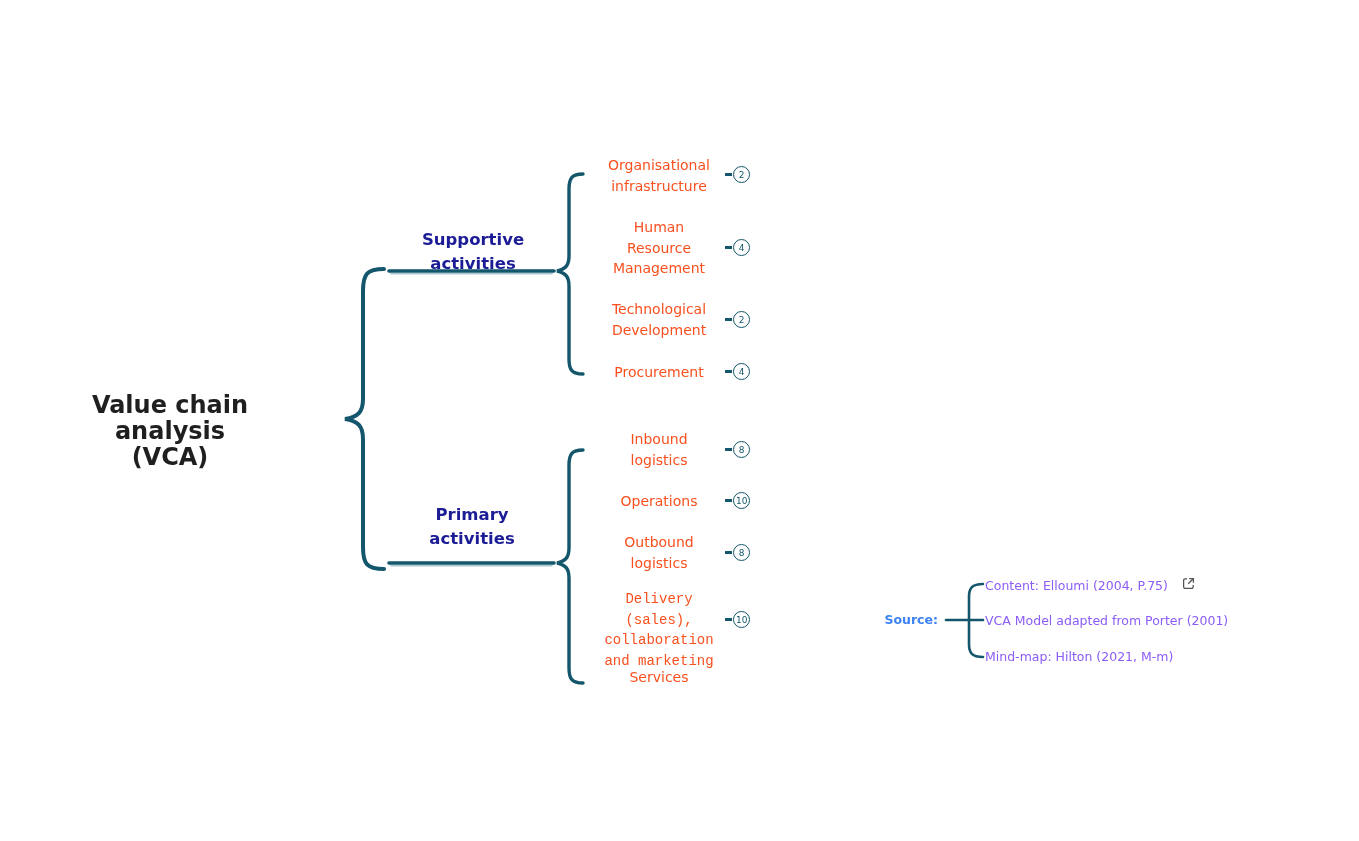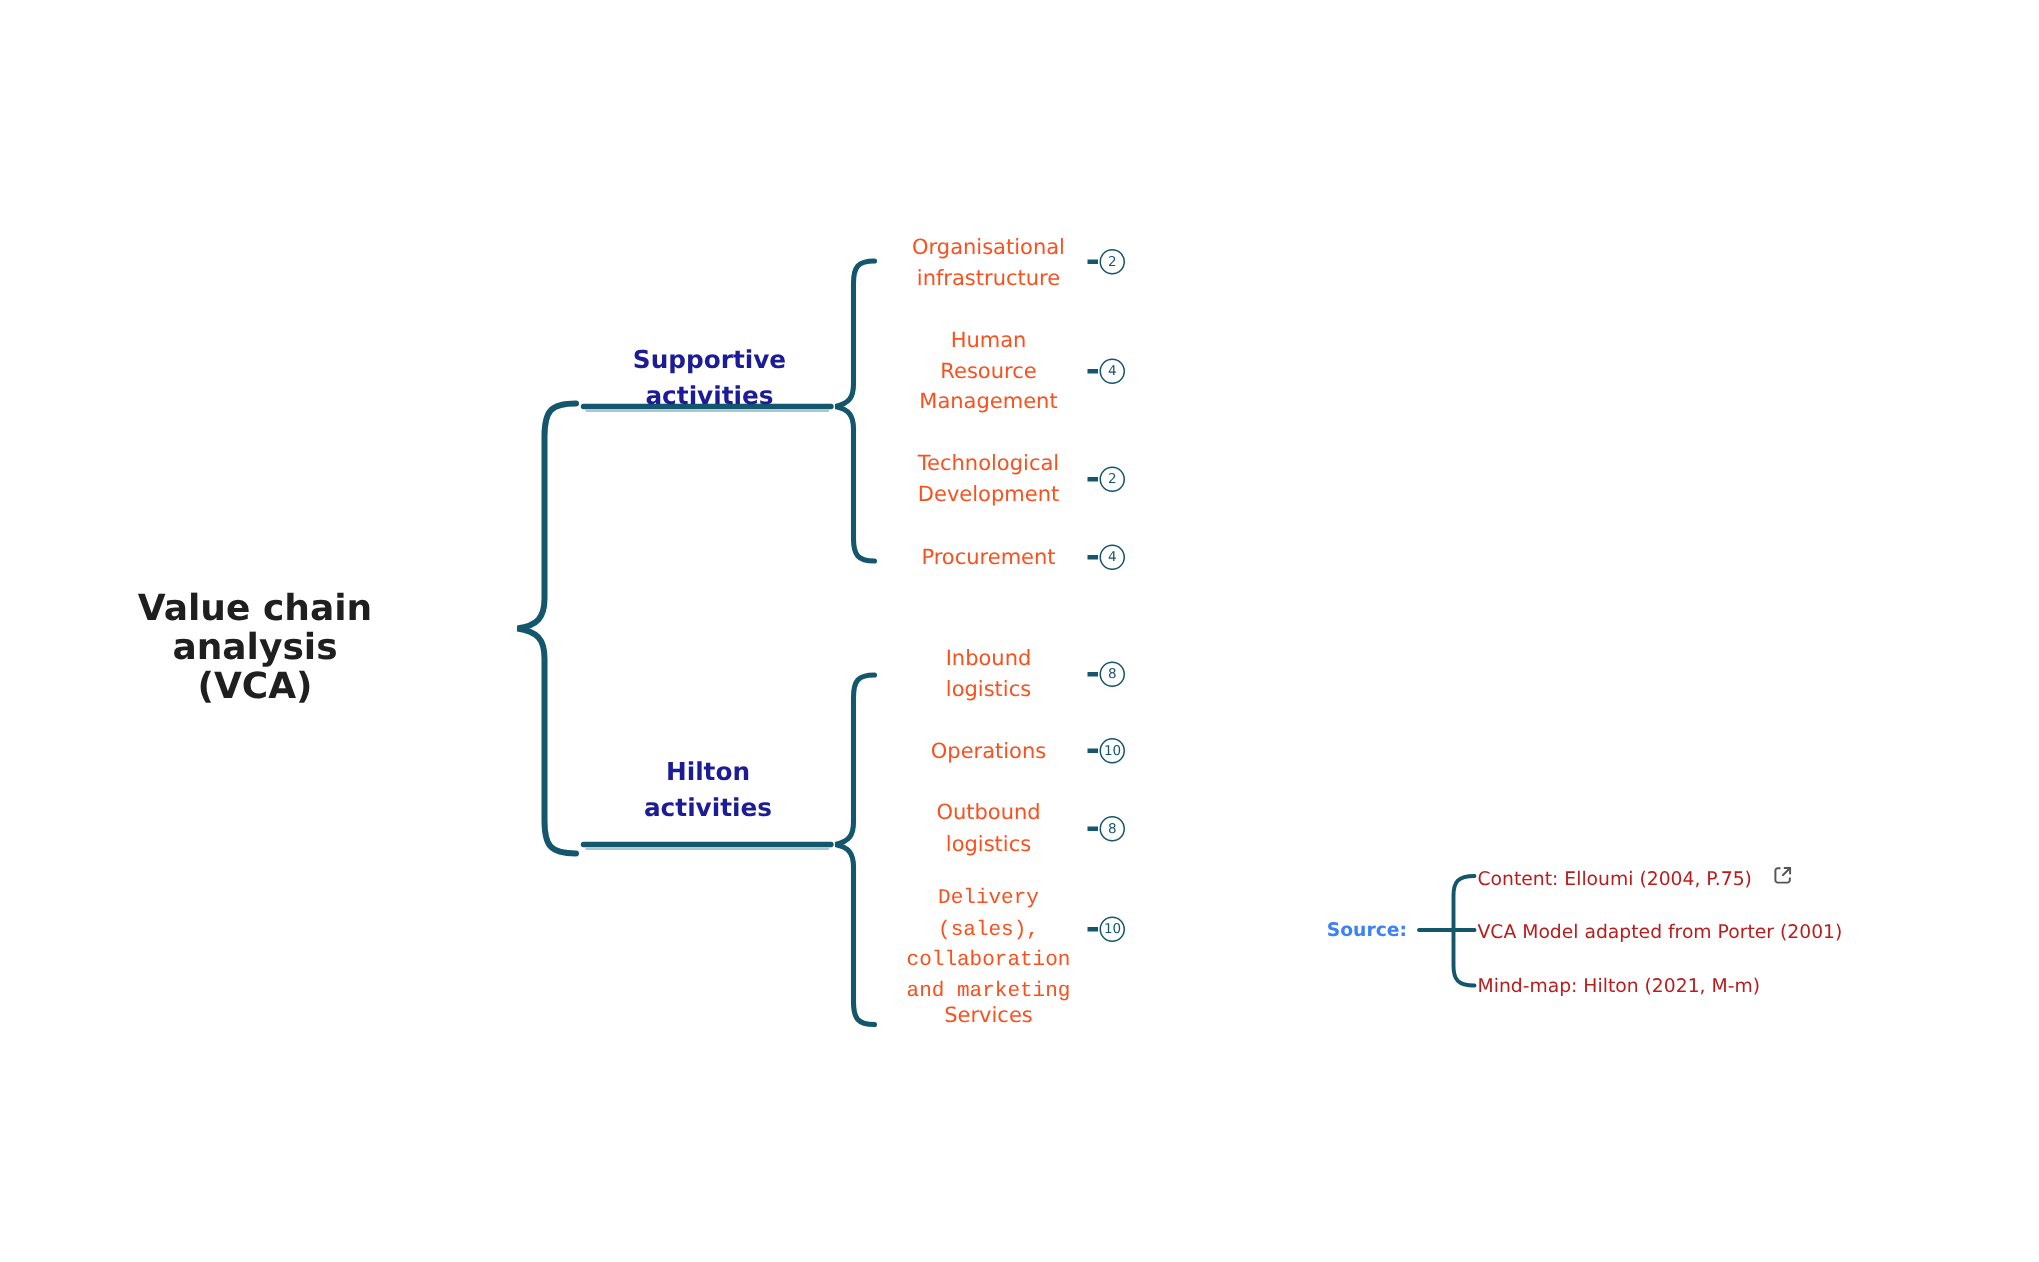--- a/index.html
+++ b/index.html
@@ -57,21 +57,21 @@
     border: 1.5px solid #14566b; border-radius: 10px; background: #ffffff;
     display: flex; align-items: center; justify-content: center;
     font-size: 9px; color: #14566b; padding: 0 2px;
   }
   .source-label {
     position: absolute; left: 848px; top: 612px; width: 90px; z-index: 2;
     text-align: right; font-size: 12.5px; font-weight: bold; color: #3b82f6;
   }
   .source-item {
     position: absolute; left: 985px; z-index: 2;
-    font-size: 12.5px; color: #b91c1c; white-space: nowrap;
+    font-size: 12.5px; color: #8b5cf6; white-space: nowrap;
     display: flex; align-items: center;
   }
   .source-item-1 { top: 577px; }
   .source-item-2 { top: 613px; }
   .source-item-3 { top: 649px; }
   .ext-link-icon { margin-left: 14px; display: inline-block; }
 </style>
 </head>
 <body>
 
@@ -95,21 +95,21 @@
       <path d="M946 620 L983 620" stroke-width="2.6"></path>
       <path d="M983 584 C972 584 969 588 969 597 L969 644 C969 653 972 657 983 657" stroke-width="2.6"></path>
     </g>
   </svg>
 
   <div class="node root-node">Value chain
 analysis (VCA)</div>
 
   <div class="node branch-node branch-supportive">Supportive
 activities</div>
-  <div class="node branch-node branch-primary">Hilton
+  <div class="node branch-node branch-primary">Primary
 activities</div>
 
   <div class="node child-node child-1">Organisational
 infrastructure</div>
   <div class="node child-node child-2">Human
 Resource
 Management</div>
   <div class="node child-node child-3">Technological
 Development</div>
   <div class="node child-node child-4">Procurement</div>

